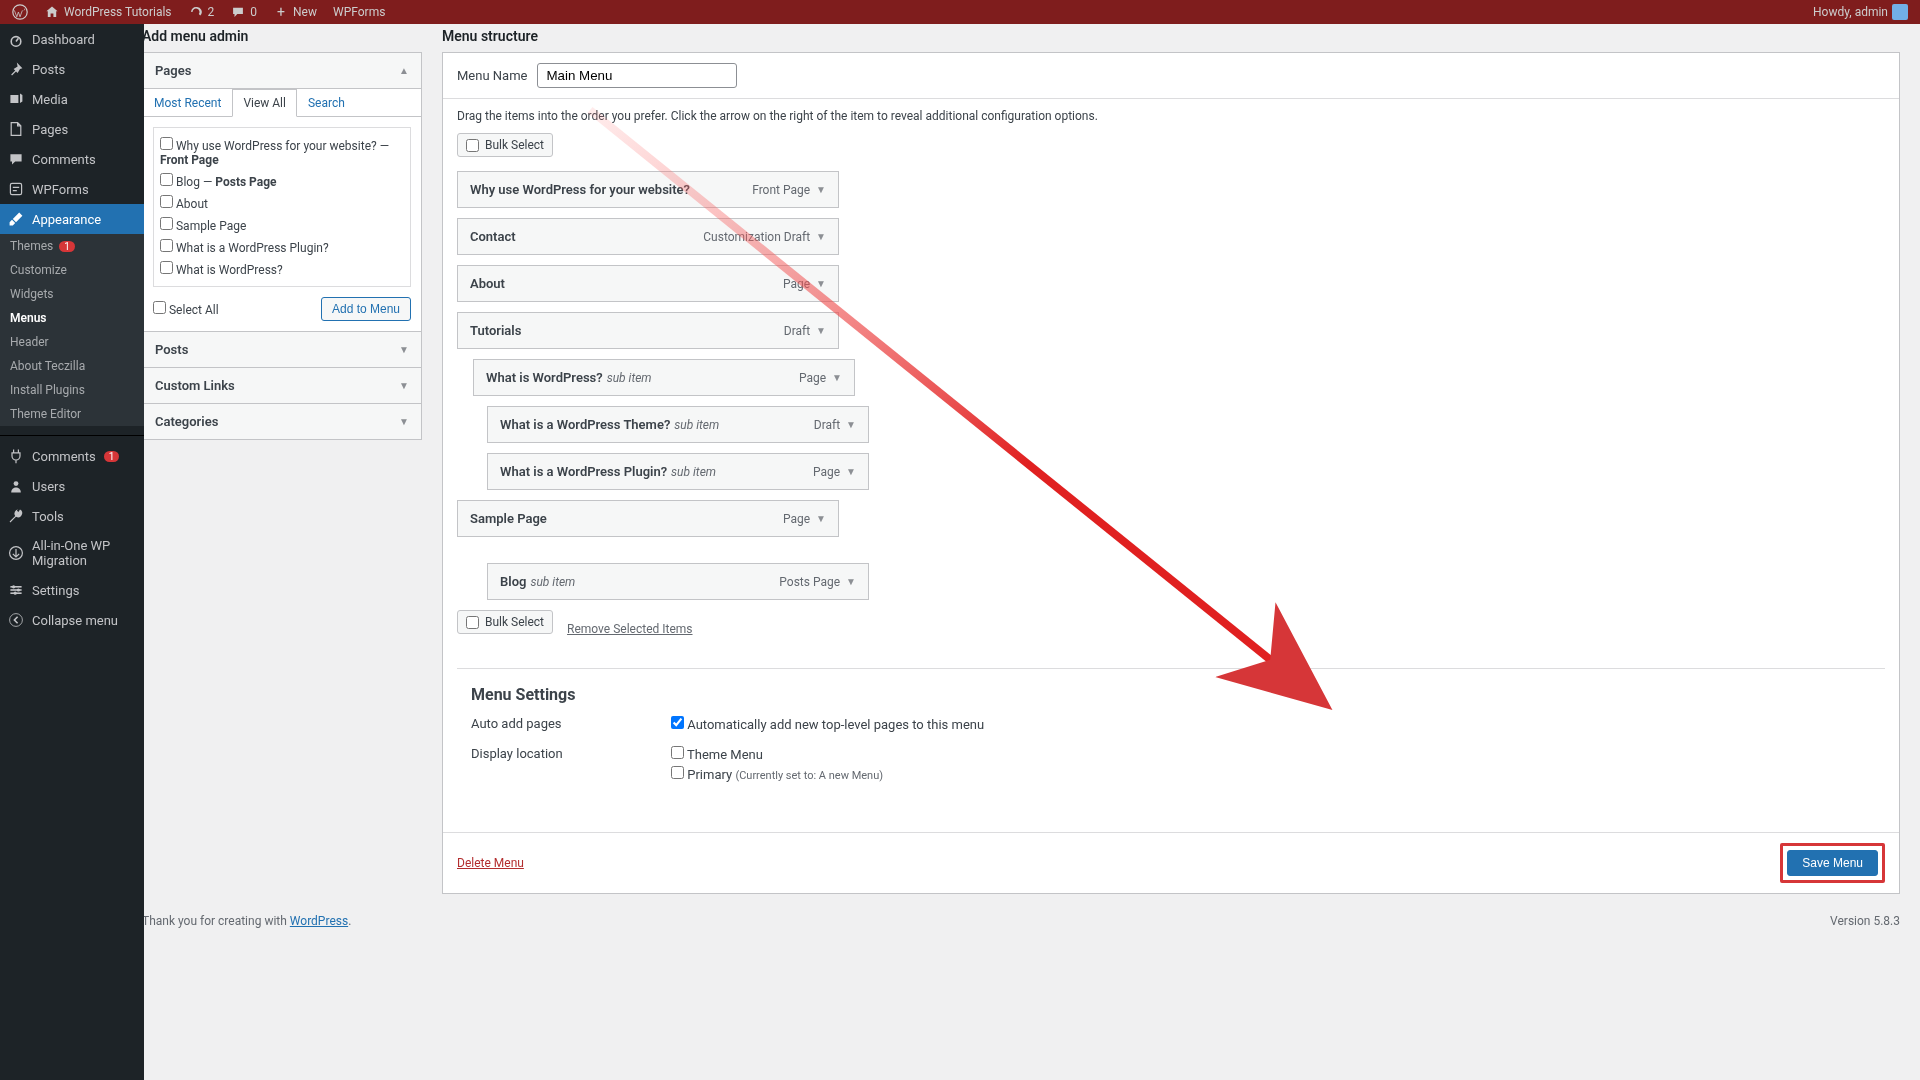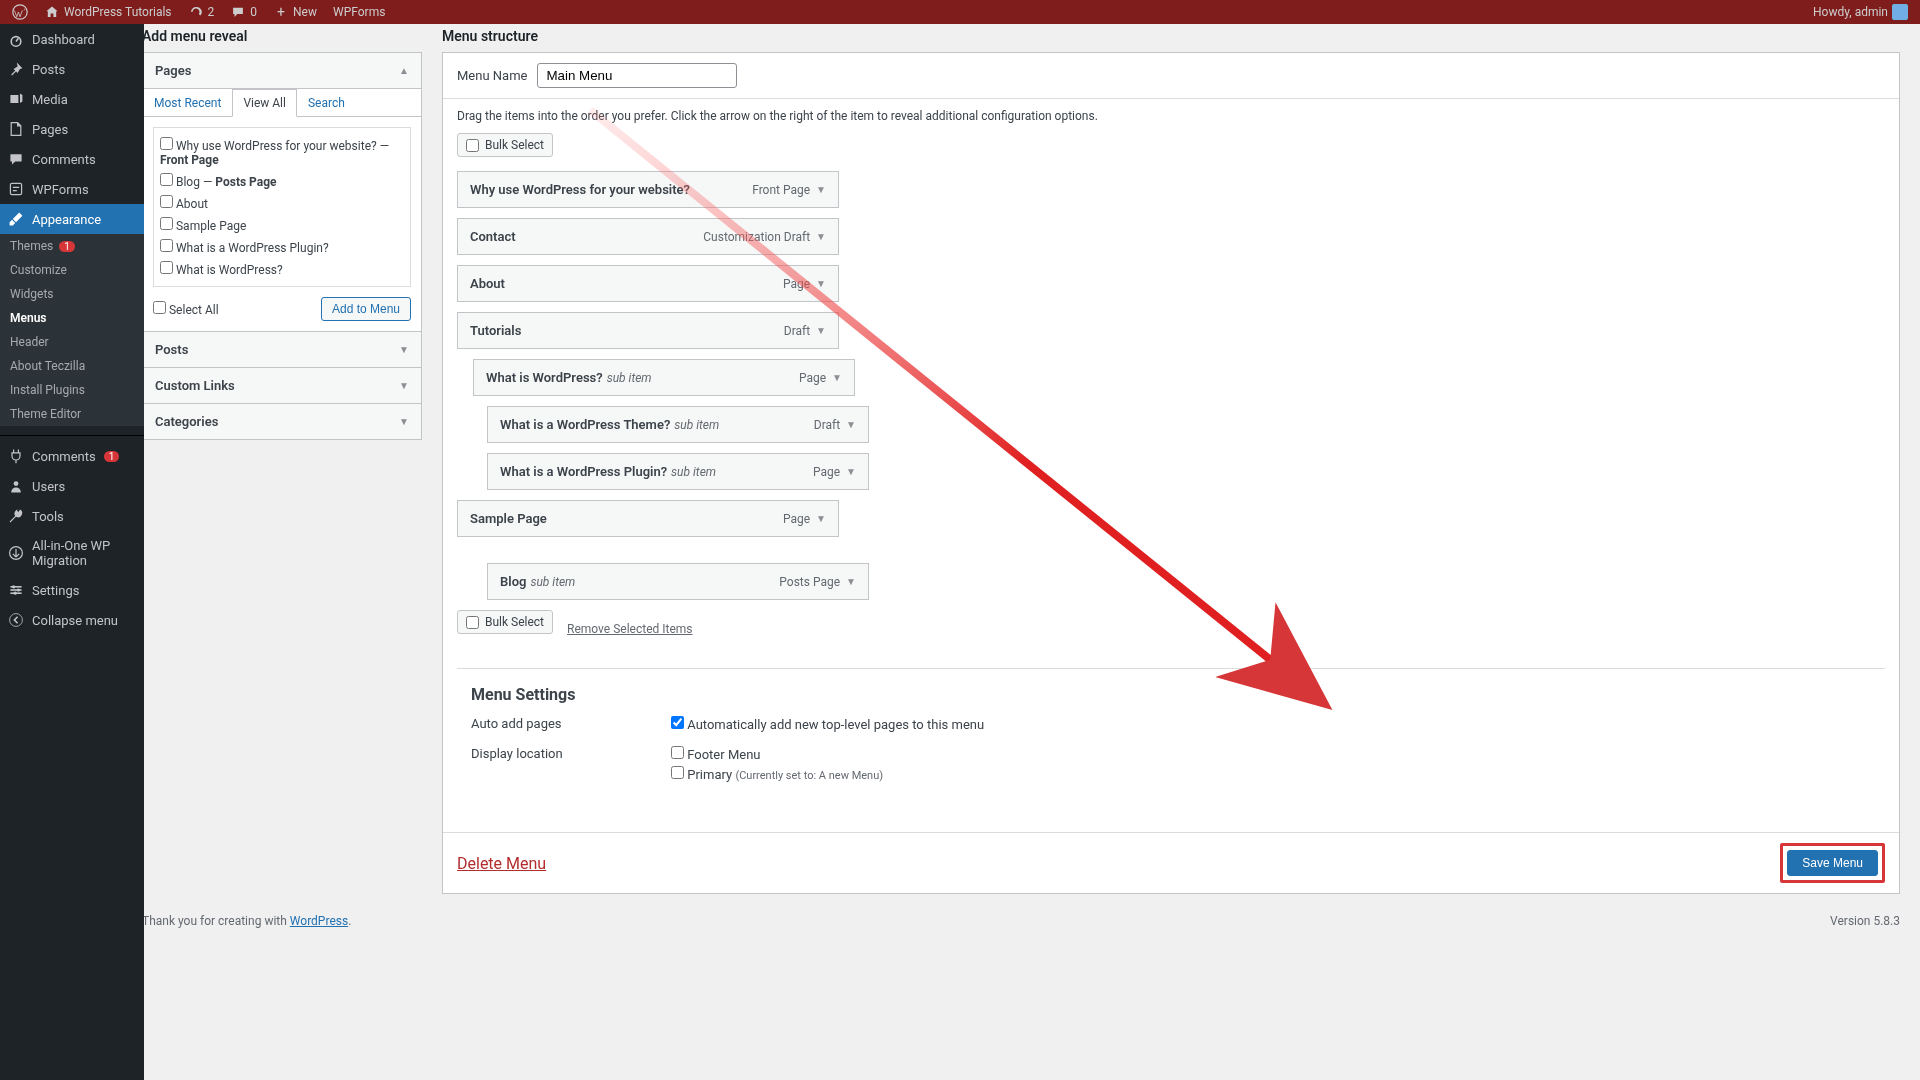--- a/index.html
+++ b/index.html
@@ -48,21 +48,21 @@
 .mi-sub { font-weight: normal; color: #646970; font-style: italic; margin-left: 4px; font-size: 12px; }
 .mi-type { font-size: 12px; color: #646970; display: flex; align-items: center; gap: 6px; }
 .tri { font-size: 10px; color: #8c8f94; }
 .settings { padding: 16px 14px; border-top: 1px solid #dcdcde; margin-top: 20px; }
 .settings h3 { font-size: 16px; margin-bottom: 12px; }
 .setting-row { display: flex; margin-bottom: 10px; font-size: 13px; }
 .setting-row label.lab { width: 200px; color: #3c434a; }
 .setting-opts label { display: block; margin-bottom: 4px; }
 .setting-opts .paren { font-size: 11px; color: #646970; }
 .menu-footer { padding: 10px 14px; border-top: 1px solid #dcdcde; display: flex; justify-content: space-between; align-items: center; }
-.delete-link { color: #b32d2e; text-decoration: underline; font-size: 16px; cursor: pointer; }
+.delete-link { color: #b32d2e; text-decoration: underline; font-size: 12px; cursor: pointer; }
 .link-like { color: #2271b1; text-decoration: underline; font-size: 12px; cursor: pointer; }
 .save-highlight { border: 3px solid #d63638; padding: 4px; border-radius: 2px; display: inline-block; }
 .footer { padding: 20px 0 10px 0; font-size: 12px; color: #646970; display: flex; justify-content: space-between; }
 .footer a { color: #2271b1; text-decoration: underline; }
 .arrow-anno { position: absolute; pointer-events: none; }
 </style>
 </head>
 <body>
 
 <div class="adminbar">
@@ -258,21 +258,21 @@
         </span>
         <span>Collapse menu</span>
       </div>
     </div>
 </div>
 
 <div class="main">
   <div class="wrap">
 
     <div class="add-col">
-      <div class="section-head" style="margin-top:-6px">Add menu reveal</div>
+      <div class="section-head" style="margin-top:-6px">Add menu admin</div>
 
       <div class="accordion">
         <div class="accordion-head">
           <span class="ttl">Pages</span>
           <span class="tri">▲</span>
         </div>
         <div class="accordion-body">
           <div class="tabs">
             <div class="tab">Most Recent</div>
             <div class="tab active">View All</div>
@@ -423,21 +423,21 @@
             <h3>Menu Settings</h3>
             <div class="setting-row">
               <label class="lab">Auto add pages</label>
               <div class="setting-opts">
                 <label><input type="checkbox" checked="" style=""> <span>Automatically add new top-level pages to this menu</span></label>
               </div>
             </div>
             <div class="setting-row">
               <label class="lab">Display location</label>
               <div class="setting-opts">
-                <label><input type="checkbox" style=""> <span>Footer Menu</span></label>
+                <label><input type="checkbox" style=""> <span>Theme Menu</span></label>
                 <label><input type="checkbox" style=""> <span>Primary</span> <span class="paren">(Currently set to: A new Menu)</span></label>
               </div>
             </div>
           </div>
         </div>
         <div class="menu-footer">
           <span class="delete-link">Delete Menu</span>
           <span class="save-highlight">
             <button class="btn btn-primary">Save Menu</button>
           </span>

